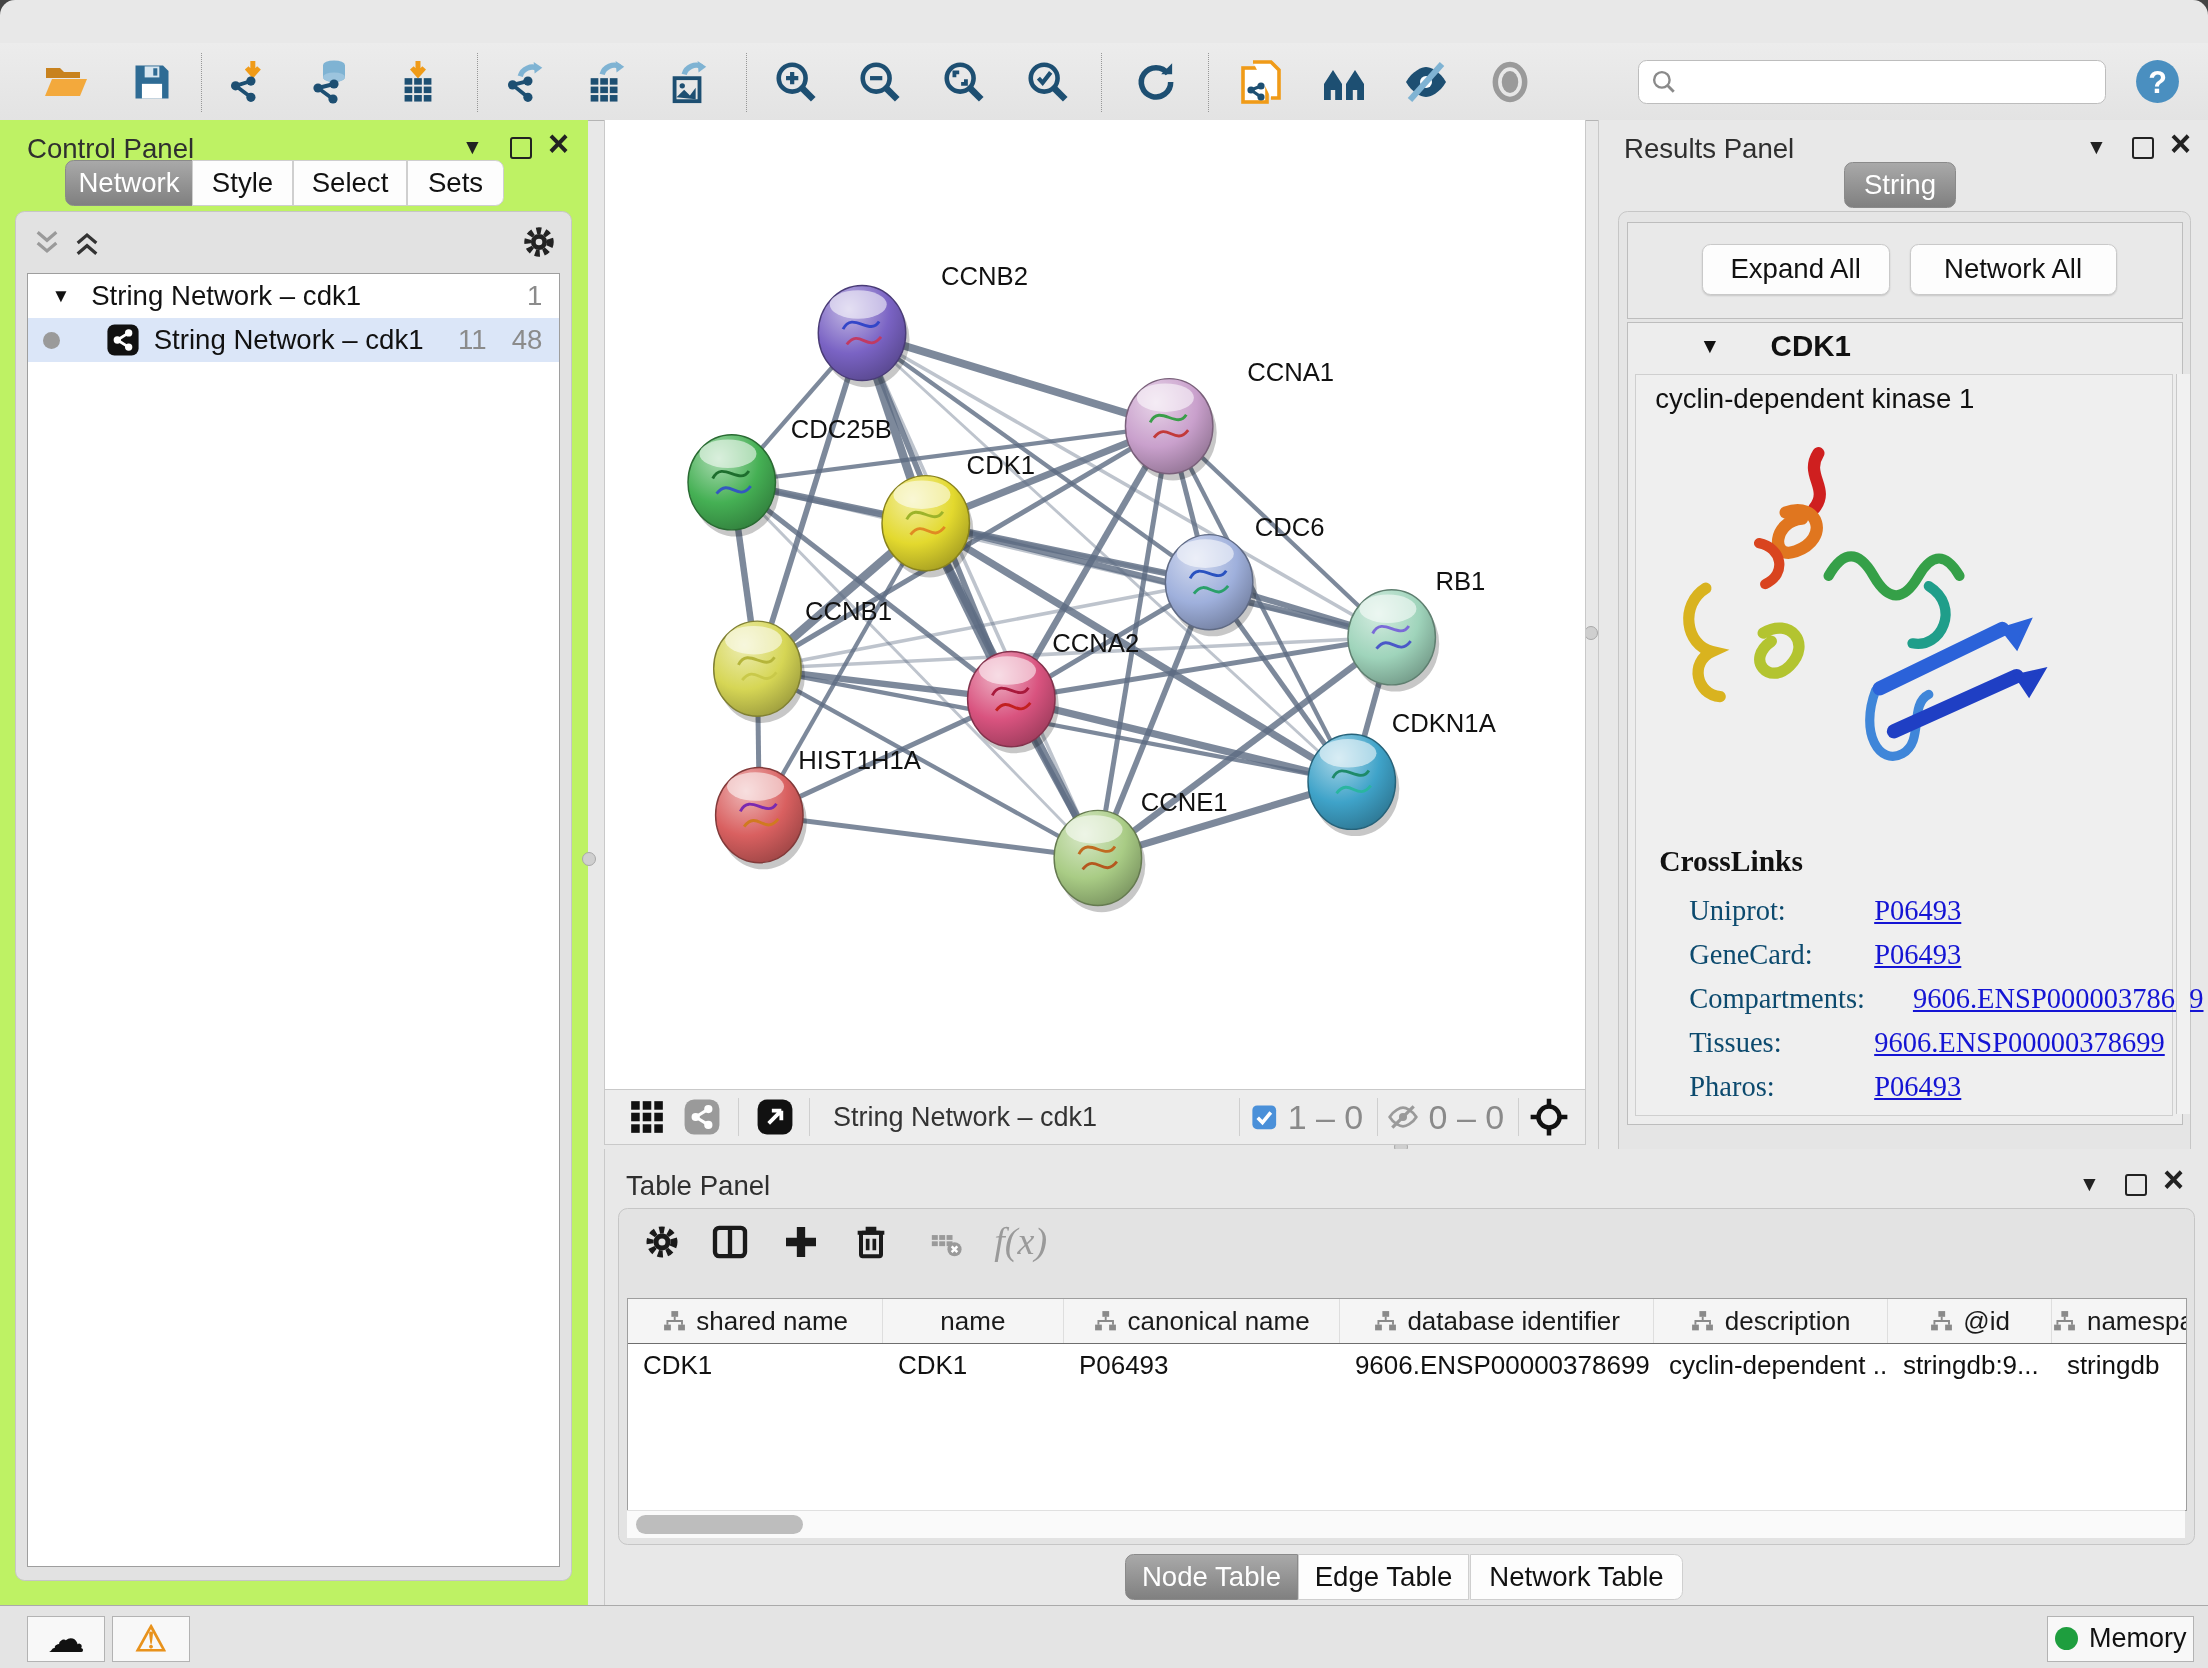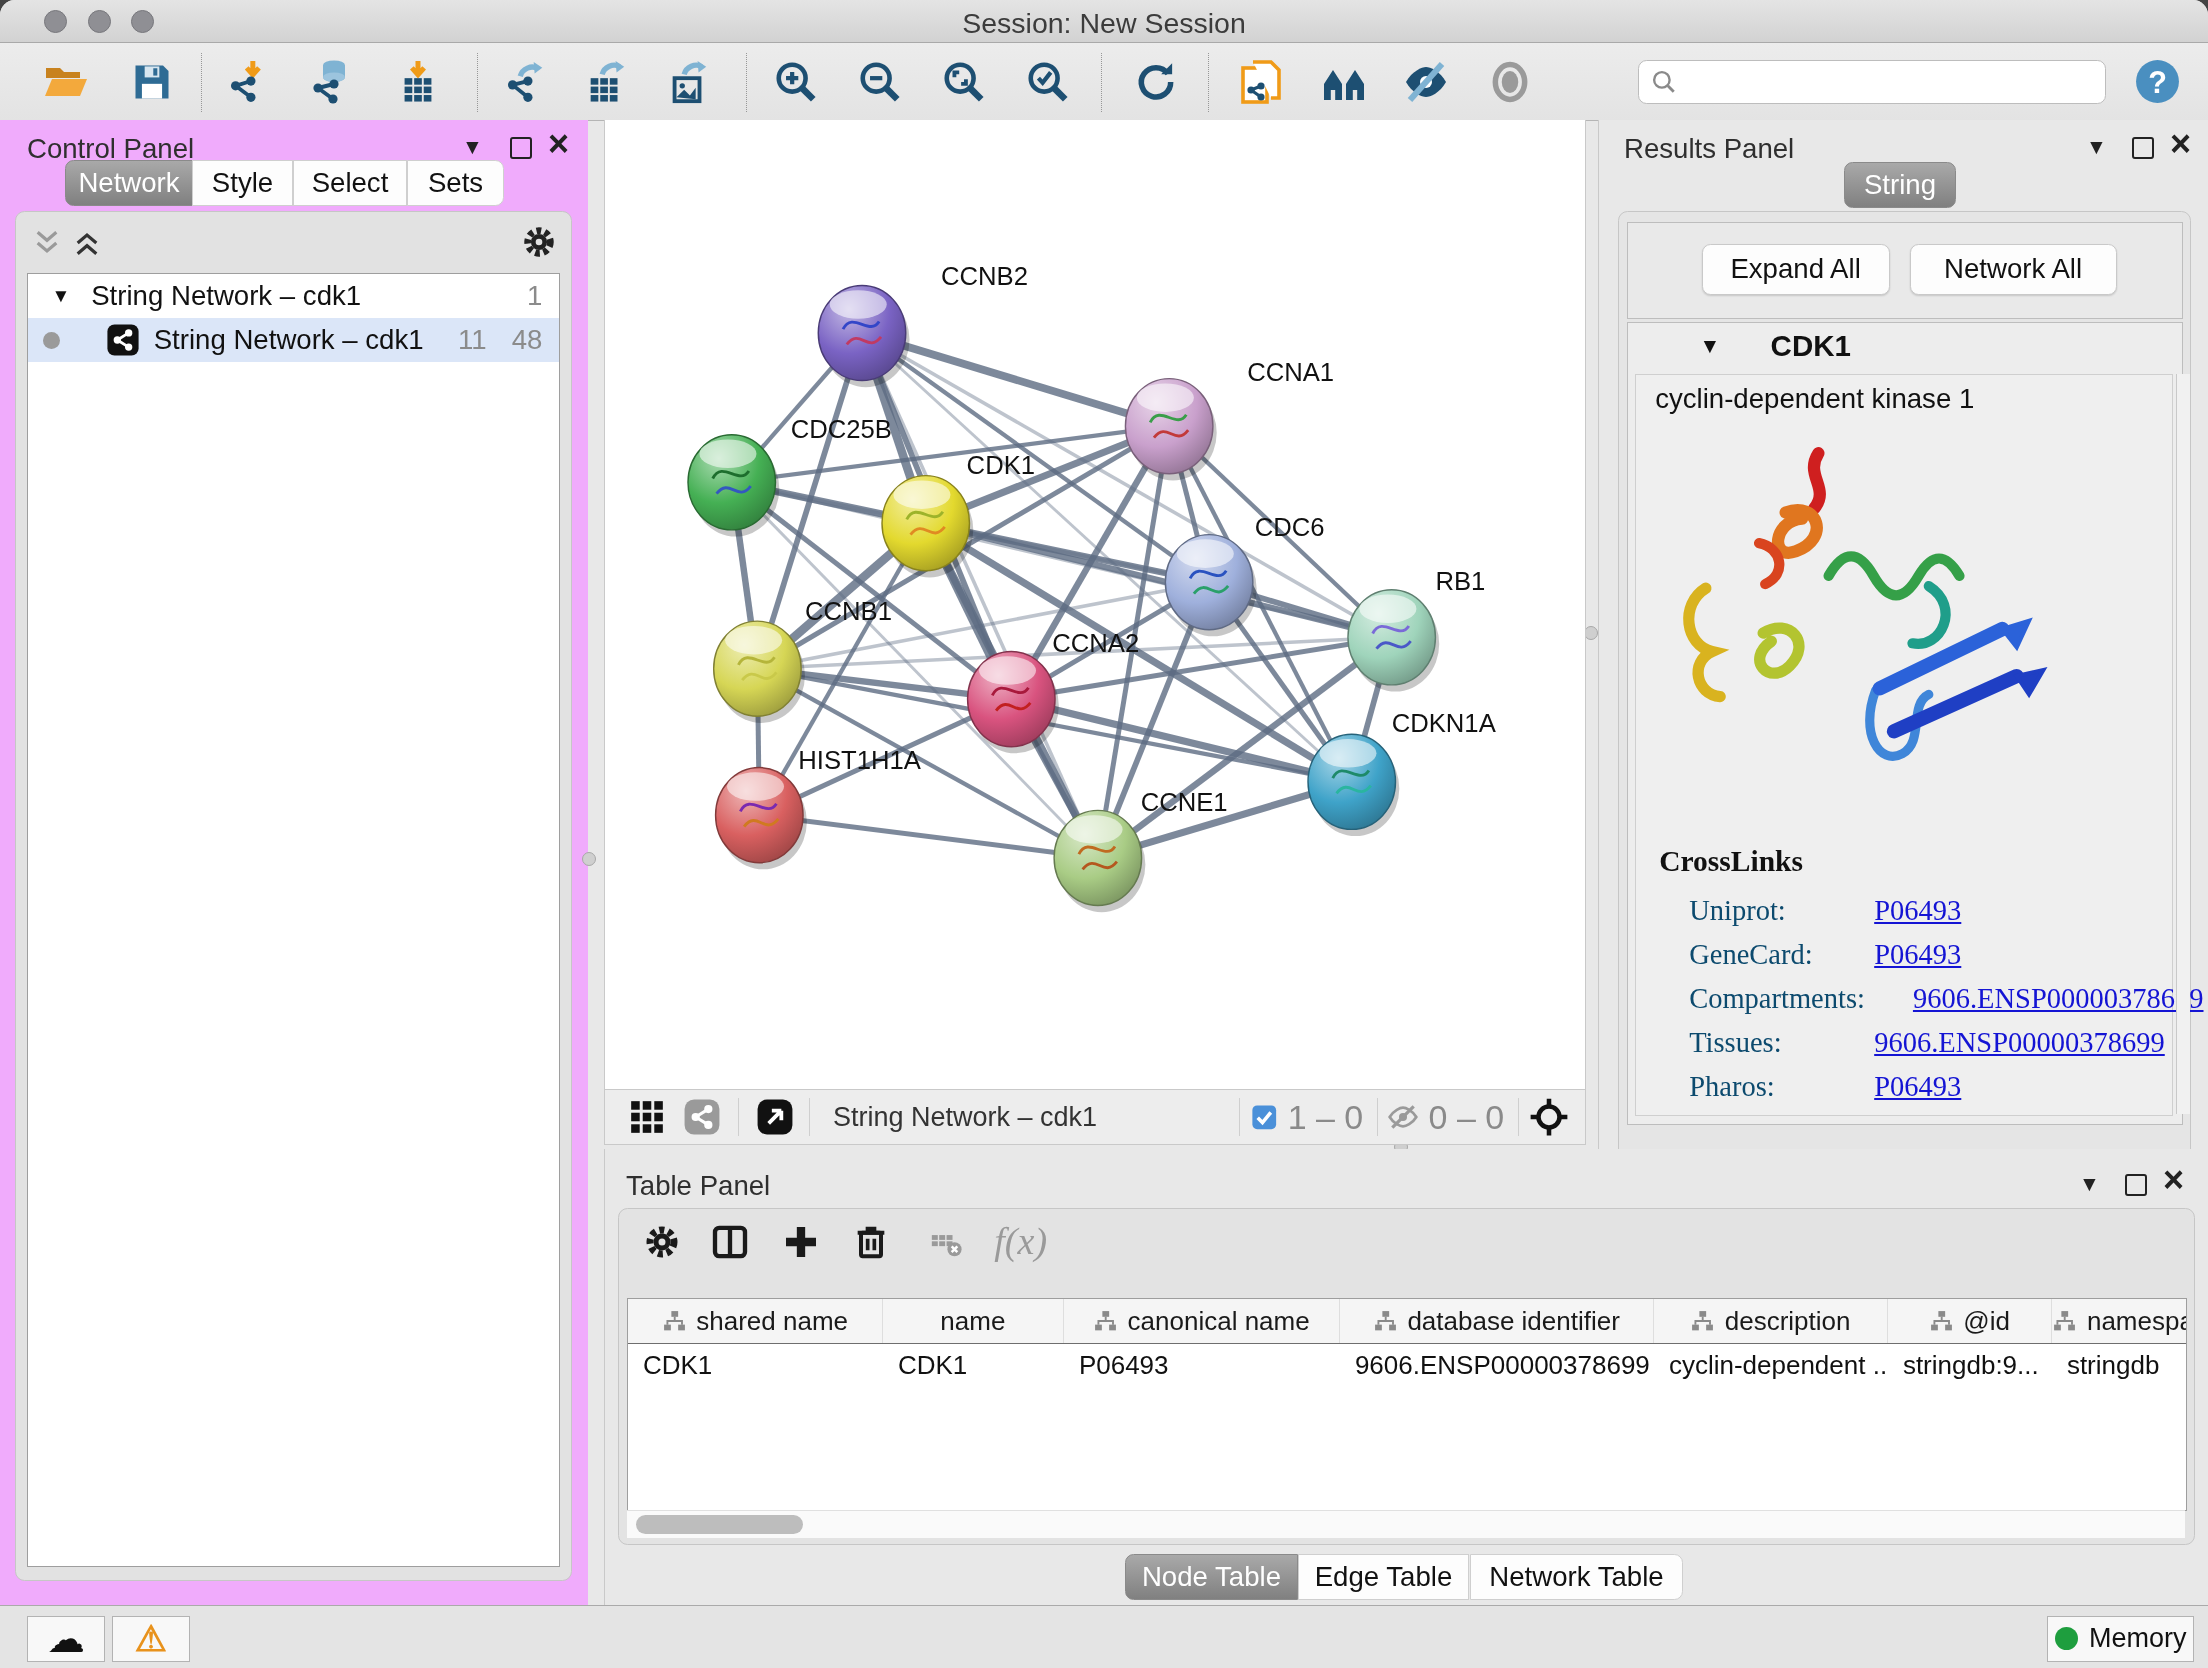--- a/index.html
+++ b/index.html
@@ -61,26 +61,20 @@
   .sbtn{background:#f8f8f8;border:1.9px solid #b3b3b3;display:flex;align-items:center;justify-content:center;}
   .splitter-dot{width:12.4px;height:12.4px;border-radius:50%;background:#cfcfcf;border:1px solid #a8a8a8;}
   svg{display:block;}
   a{cursor:pointer;}
 </style>
 </head>
 <body>
 
 <div id="window">
 
-  <div id="titlebar" class="abs">
-    <div class="abs tl-dot" style="left:44px"></div>
-    <div class="abs tl-dot" style="left:88px"></div>
-    <div class="abs tl-dot" style="left:131px"></div>
-    <div id="win-title" class="abs">Session: New Session</div>
-  </div>
 
   <div id="toolbar" class="abs">
     <div class="abs tbtn" style="left:38px">
       <svg width="48" height="48" viewBox="0 0 24 24">
         <path d="M2 5h7l2 2h8v3H2z" fill="#c8821e"></path>
           <path d="M1.5 19l3.5-8.5h17.5L19 19z" fill="#f3a93c"></path>
       </svg>
     </div>
     <div class="abs tbtn" style="left:124px">
       <svg width="44" height="44" viewBox="0 0 24 24">
@@ -237,21 +231,21 @@
       <input style="border: none; outline: none; font-size: 26px; width: 399px; margin-left: 7.6px; background: transparent; font-family: &quot;Liberation Sans&quot;, sans-serif;" placeholder="">
     </div>
     <div class="abs tbtn" style="left:2130px">
       <svg width="49" height="49" viewBox="0 0 24 24">
         <circle cx="12" cy="12" r="10.5" fill="#4a8fc0"></circle>
         <text x="12" y="17.5" text-anchor="middle" font-size="15" font-weight="bold" fill="#fff" font-family="Liberation Sans,sans-serif">?</text>
       </svg>
     </div>
   </div>
 
-  <div class="abs" style="left:0;top:120px;width:588px;height:1486px;background:#f0abfc;">
+  <div class="abs" style="left:0;top:120px;width:588px;height:1486px;background:#bef264;">
     <div class="abs panel-title" style="left:27px;top:13.3px;">Control Panel</div>
     <div class="abs ph-collapse" style="left:462px;top:15px;">▼</div>
     <div class="abs ph-float" style="left:510px;top:17px;"></div>
     <div class="abs ph-close" style="left:548px;top:9.5px;">×</div>
 
     <div class="abs tab sel" style="left:65px;top:40px;width:126px;border-radius:8.6px 0 0 8.6px;">Network</div>
     <div class="abs tab" style="left:192px;top:40px;width:99px;">Style</div>
     <div class="abs tab" style="left:293px;top:40px;width:112px;">Select</div>
     <div class="abs tab" style="left:407px;top:40px;width:95px;border-radius:0 8.6px 8.6px 0;">Sets</div>
 

